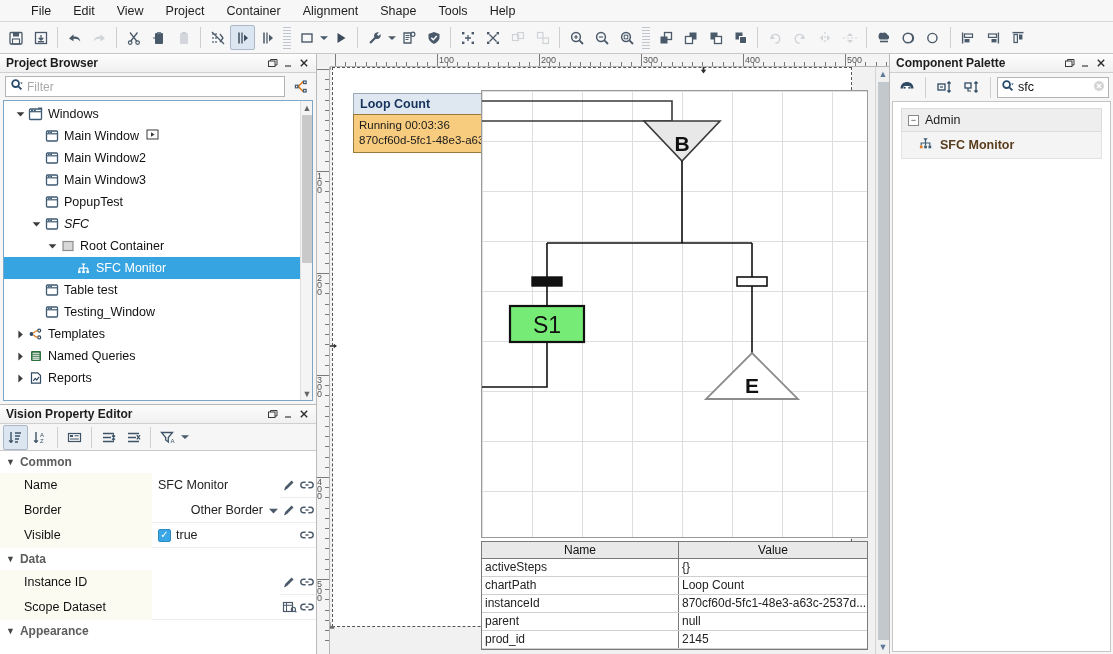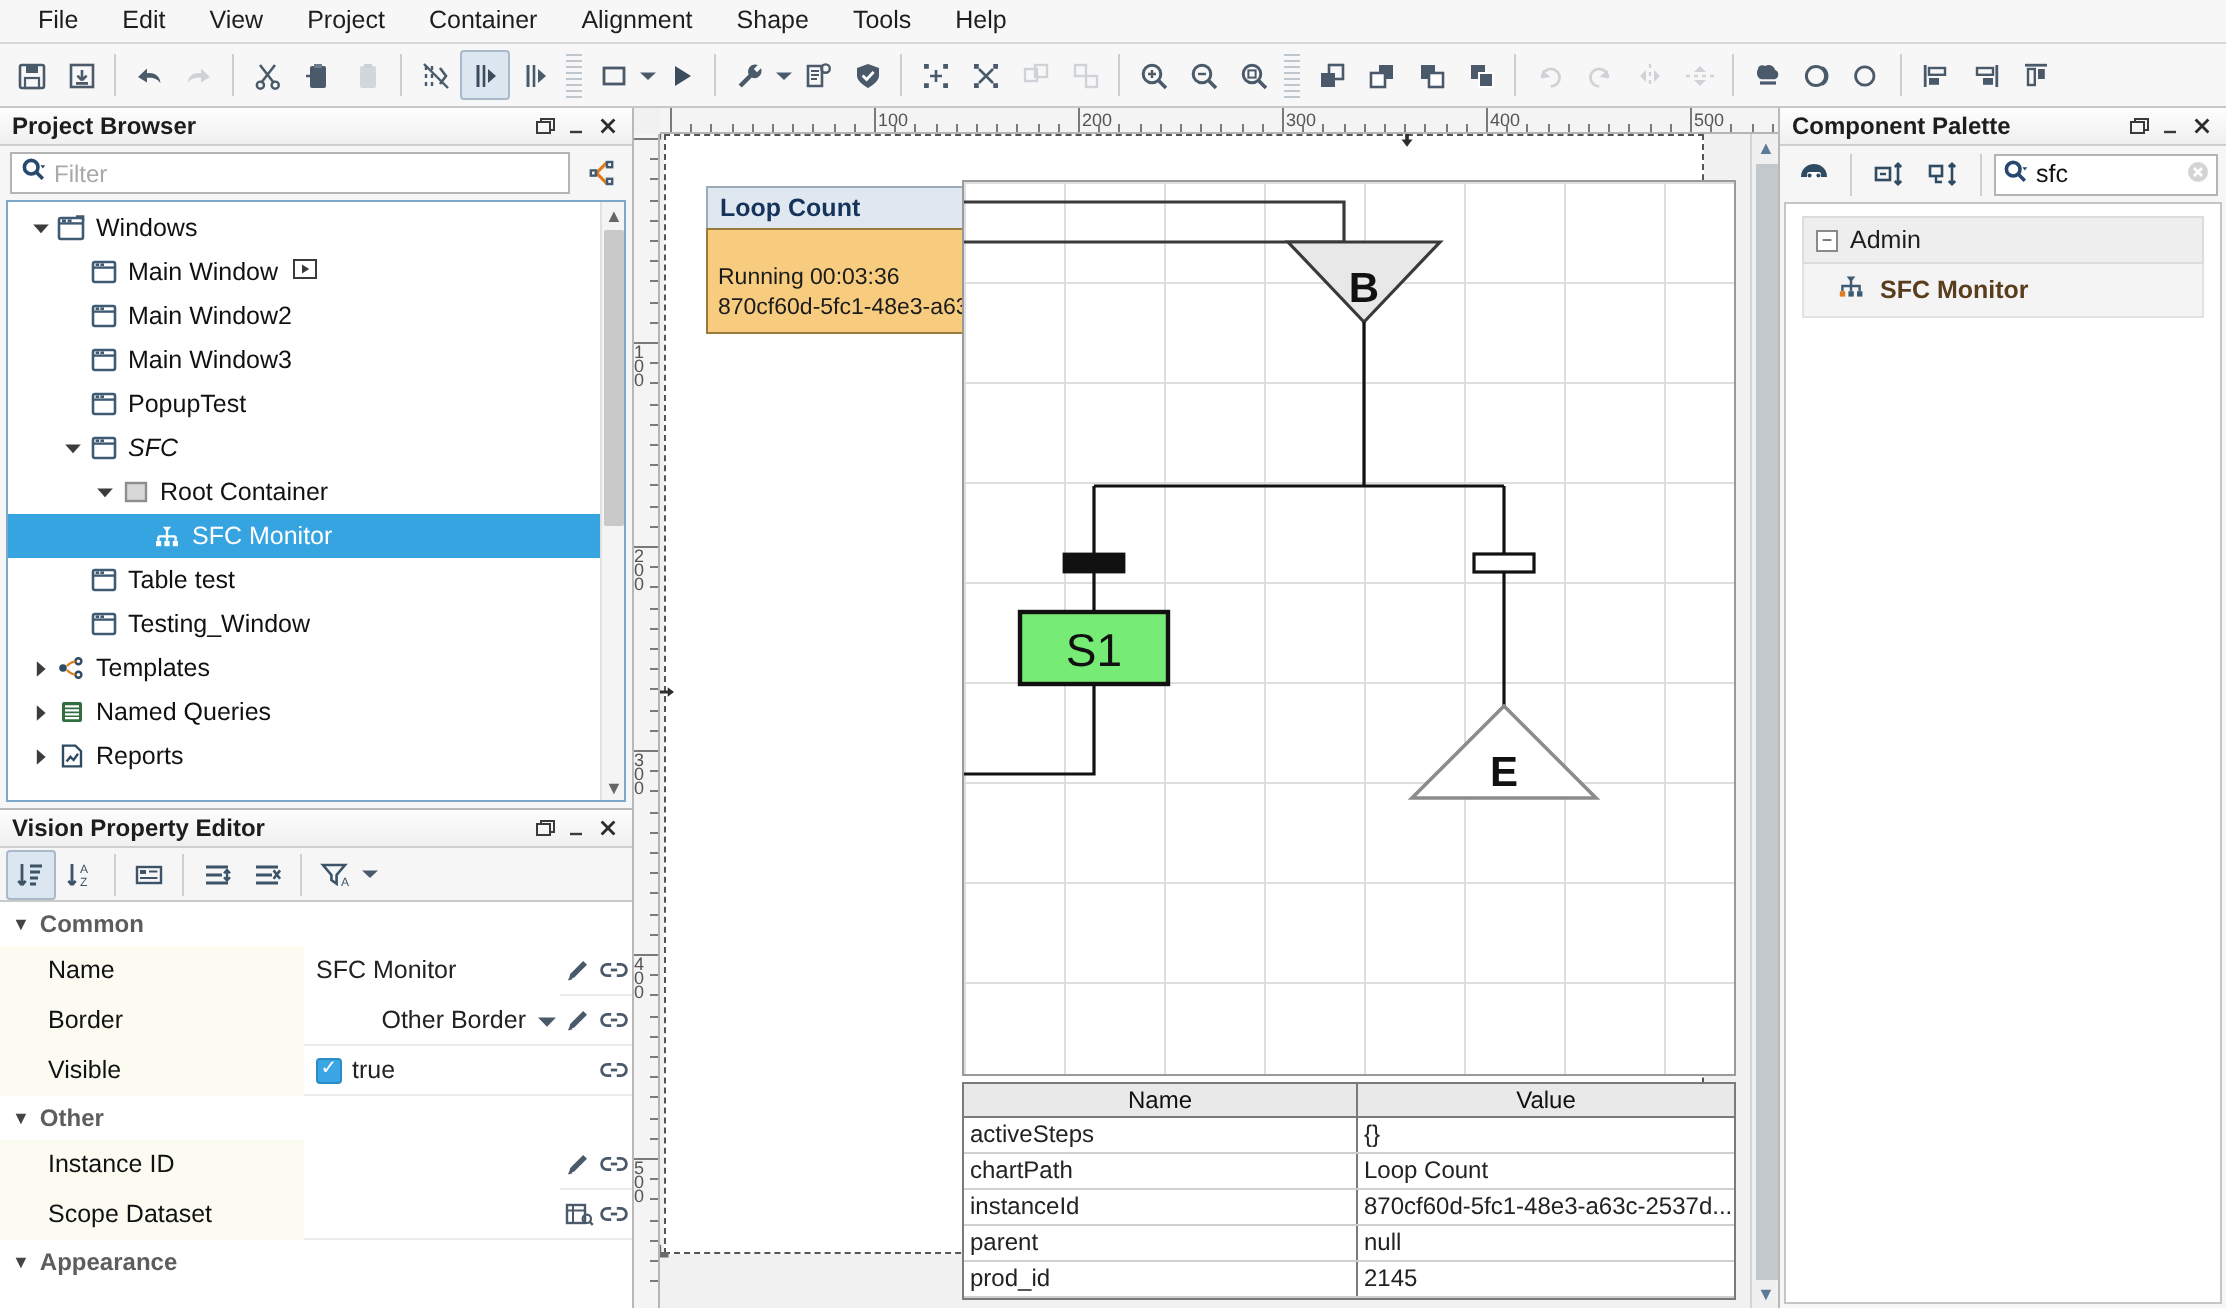--- a/index.html
+++ b/index.html
@@ -10,21 +10,21 @@
     font-family: "Liberation Sans", sans-serif;
     font-size: 12px;
     background: #f0f0f0;
     color: #222;
   }
   #app { width: 1113px; height: 654px; position: relative; background: #f6f6f6; }
 
   
   .menubar {
     height: 22px; background: #f7f7f7; border-bottom: 1px solid #d8d8d8;
-    display: flex; padding-left: 8px;
+    display: flex; align-items: center; padding-left: 20px;
   }
   .menubar .mi {
     padding: 3px 11px; font-size: 12.5px; color: #1d1d1d; cursor: default;
     line-height: 14px;
   }
 
   
   .toolbar {
     height: 32px; background: #f7f7f7; border-bottom: 1px solid #c8c8c8;
     display: flex; align-items: center; padding: 0 3px;
@@ -113,21 +113,21 @@
   .sfcwrap { position:absolute; left:148px; top:22px; width:387px; height:448px;
              background:#fff; border:1px solid #9a9a9a;
              background-image:
                linear-gradient(to right,#dedede 1px, transparent 1px),
                linear-gradient(to bottom,#dedede 1px, transparent 1px);
              background-size:50px 50px; overflow:hidden;}
 
   .loopcard { position:absolute; left:20px; top:25px; width:130px; }
   .loopcard .lh { background:#dfe8f0; border:1px solid #9aaab8; border-bottom:none;
     font-weight:bold; color:#16335c; font-size:12.5px; padding:3px 6px; }
-  .loopcard .lb { background:#f7cc7f; border:1px solid #9a7a3a; padding:17px 5px 4px 5px;
+  .loopcard .lb { background:#f7cc7f; border:1px solid #9a7a3a; padding:3px 5px 4px 5px;
     font-size:11.5px; color:#1b1b1b; line-height:15px; overflow:hidden; white-space:nowrap;}
 
   .proptable { position:absolute; left:148px; top:473px; width:387px;
                border:1px solid #7a7a7a; background:#fff; font-size:12px;}
   .proptable .thr { display:flex; background:#e9e9e9; border-bottom:1px solid #7a7a7a; }
   .proptable .th { padding:1px 0; text-align:center; color:#111; font-size:12px;}
   .proptable .tr { display:flex; border-bottom:1px solid #cfcfcf; }
   .proptable .td { padding:1px 3px; white-space:nowrap; overflow:hidden; font-size:12px; line-height:15px;}
   .colA { width:197px; border-right:1px solid #7a7a7a; }
   .colB { flex:1; }
@@ -815,21 +815,21 @@
               <span class="pico">
                 <svg width="16" height="14" viewBox="0 0 16 14">
                   <path d="M6.4 7 h3.2" stroke="#4a5a6a" stroke-width="1.4"></path>
                   <path d="M6.6 4.2 H4.6 a2.8 2.8 0 0 0 0 5.6 h2" fill="none" stroke="#4a5a6a" stroke-width="1.4"></path>
                   <path d="M9.4 4.2 h2 a2.8 2.8 0 0 1 0 5.6 h-2" fill="none" stroke="#4a5a6a" stroke-width="1.4"></path>
                 </svg>
               </span>
             </div>
             <div class="pgroup">
               <span class="tri">▼</span>
-              <span>Other</span>
+              <span>Data</span>
             </div>
             <div class="prow">
               <div class="pname">Instance ID</div>
               <div class="pval white">
                 <span></span>
               </div>
               <span class="pico">
                 <svg width="14" height="14" viewBox="0 0 14 14">
                   <path d="M2.5 11.2 L3.1 9 L9.6 2.5 L11.5 4.4 L5 10.9 Z" fill="#4a5a6a"></path>
                   <path d="M2.2 11.8 L4.1 11.2" stroke="#4a5a6a" stroke-width="1"></path>

